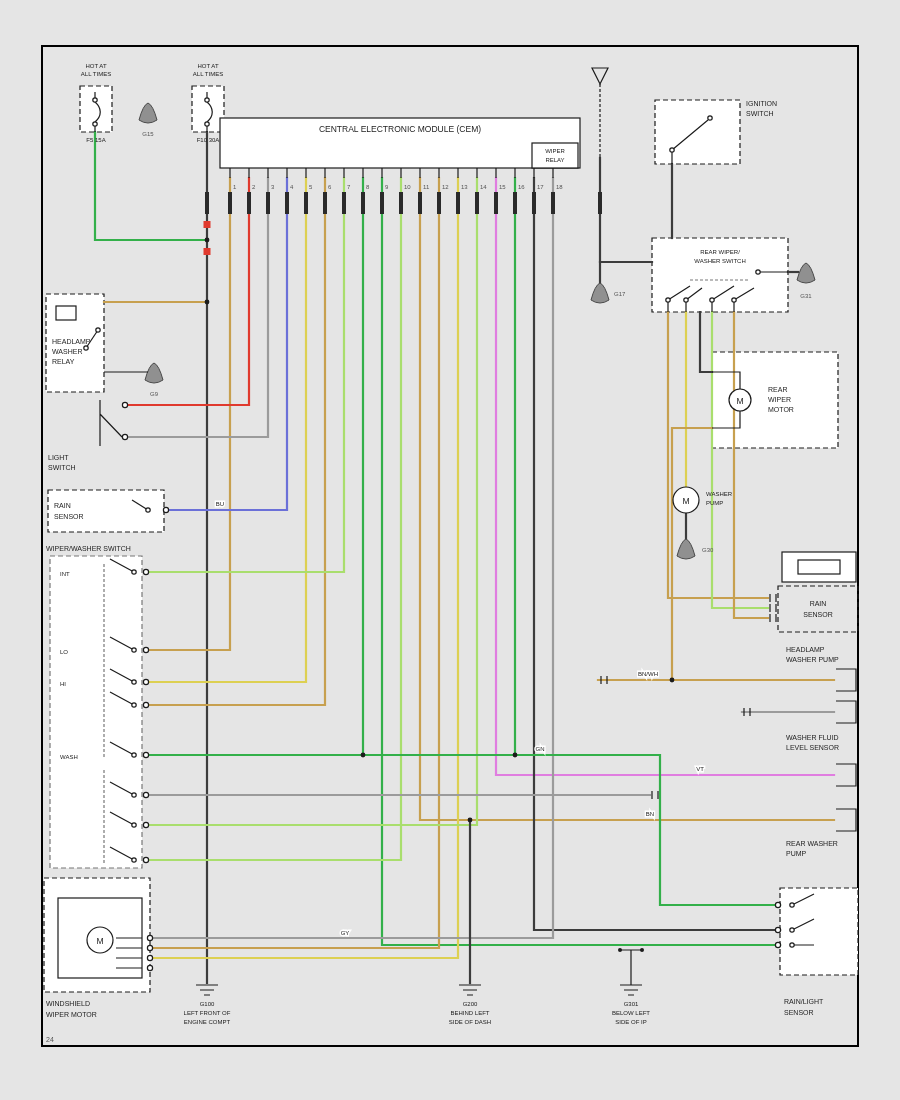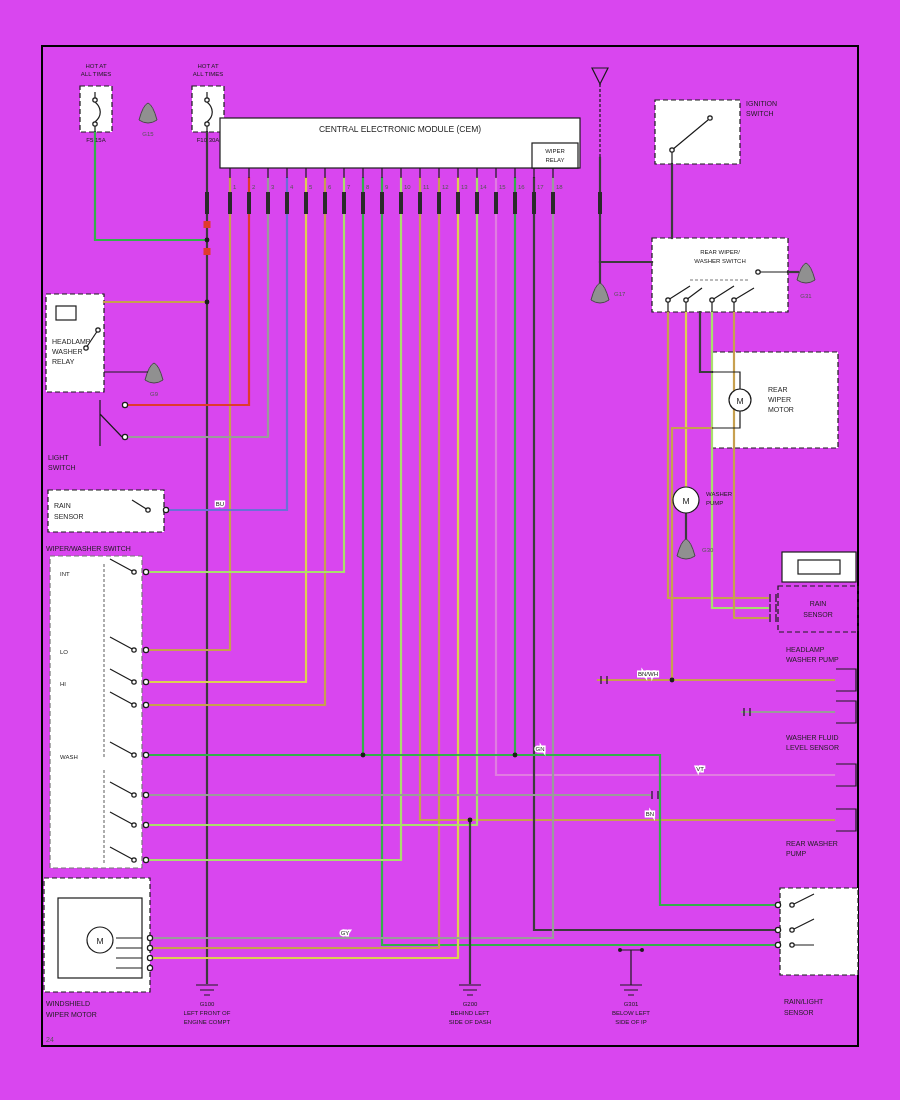--- a/index.html
+++ b/index.html
@@ -1,16 +1,16 @@
 <!DOCTYPE html>
 <html><head>
 <meta charset="utf-8">
 <style>
   html,body{margin:0;padding:0;background:#fff;}
-  .stage{position:relative;width:900px;height:1100px;background:#d946ef;overflow:hidden;}
+  .stage{position:relative;width:900px;height:1100px;background:#e5e5e5;overflow:hidden;}
   svg{position:absolute;left:0;top:0;}
   svg text{font-family:"Liberation Sans",sans-serif;fill:#1c1c1c;}
   .t5{font-size:6px;}
   .t6{font-size:7px;}
   .t7{font-size:8.5px;}
   .am{text-anchor:middle;}
   .mut{fill:#555;}
   .halo{paint-order:stroke;stroke:#ffffff;stroke-width:3px;}
   .w{fill:none;stroke-width:2.2;stroke-linecap:square;}
   .box{fill:#ffffff;stroke:#1c1c1c;stroke-width:1.2;}

